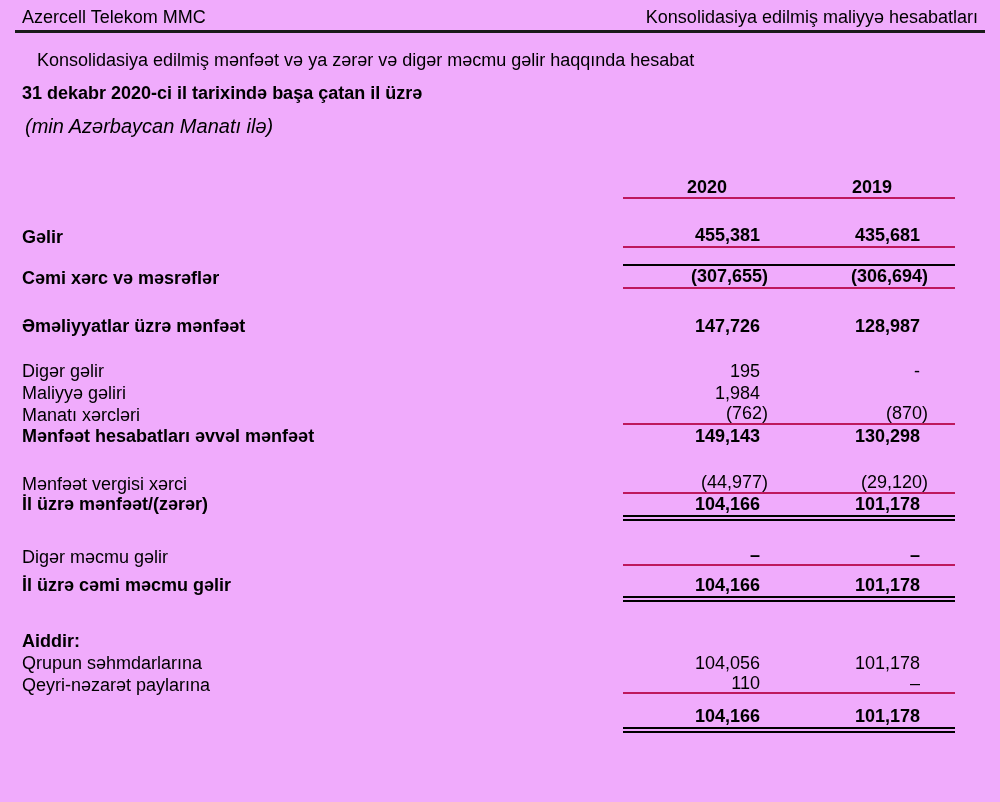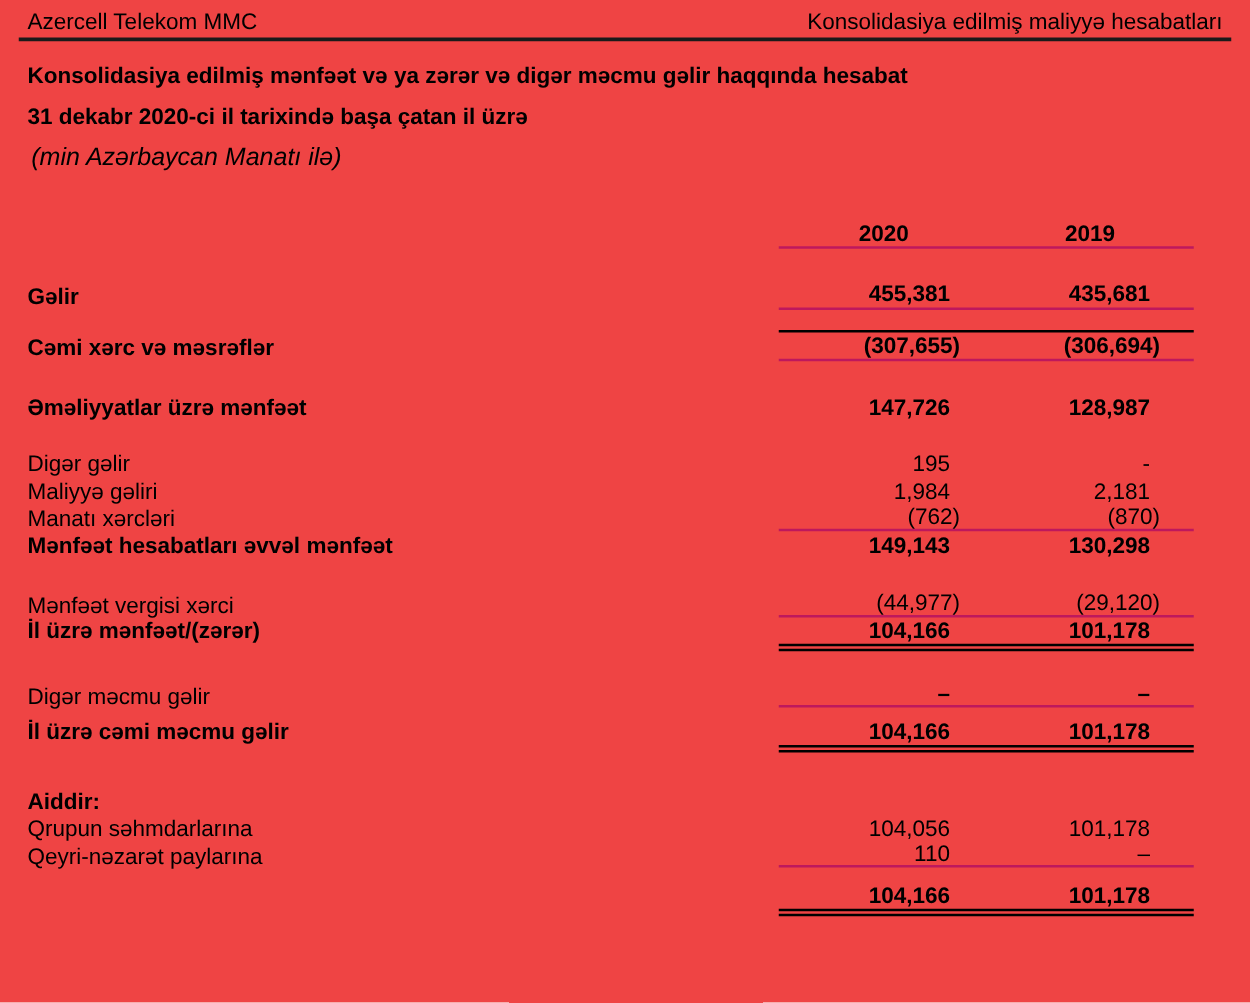--- a/index.html
+++ b/index.html
@@ -1,25 +1,25 @@
 <!DOCTYPE html>
 <html><head>
 <meta charset="utf-8">
 <style>
   html,body { margin:0; padding:0; background:#ffffff; }
   body { width:1000px; height:802px; overflow:hidden; }
   .page {
-    width:1000px; height:802px; background:#ef4444; color:#000;
+    width:1000px; height:802px; background:#f0abfc; color:#000;
     font-family:"Liberation Sans","DejaVu Sans",sans-serif;
     font-size:18px; position:relative; box-sizing:border-box;
   }
   .b { font-weight:bold; }
   .hdr { display:flex; justify-content:space-between; padding:6px 22px 0 22px; line-height:22px; }
   .hdr-rule { margin:2px 15px 0 15px; height:0; border-top:3px solid #1a1a1a; }
-  .title1 { margin:16px 22px 0 22px; line-height:22px; font-weight:bold; }
+  .title1 { margin:16px 22px 0 37px; line-height:22px; font-weight:normal; }
   .title2 { margin:11px 22px 0 22px; line-height:22px; font-weight:bold; }
   .note  { margin:12px 22px 0 25px; line-height:20px; font-style:italic; font-size:20px; }
 
   .row { display:flex; align-items:flex-end; padding-right:45px; line-height:22px; }
   .lbl { flex:1; padding-left:22px; white-space:nowrap; }
   .vals { width:332px; display:flex; box-sizing:border-box; }
   .num { display:block; white-space:nowrap; box-sizing:border-box; }
   .c1 { width:145px; text-align:right; padding-right:8px; }
   .c2 { width:187px; text-align:right; padding-right:35px; }
   .c1.hang { padding-right:0; }
@@ -87,21 +87,20 @@
       <div class="vals">
         <span class="num c1">195</span>
         <span class="num c2">-</span>
       </div>
     </div>
 
     <div class="row">
       <div class="lbl">Maliyyə gəliri</div>
       <div class="vals">
         <span class="num c1">1,984</span>
-        <span class="num c2">2,181</span>
       </div>
     </div>
 
     <div class="row lh19">
       <div class="lbl">Manatı xərcləri</div>
       <div class="vals rb">
         <span class="num c1 hang">(762)</span>
         <span class="num c2 hang">(870)</span>
       </div>
     </div>

